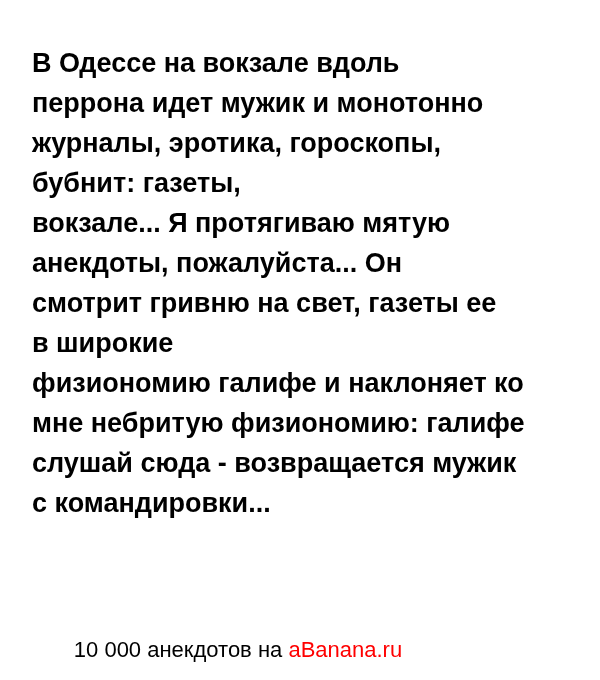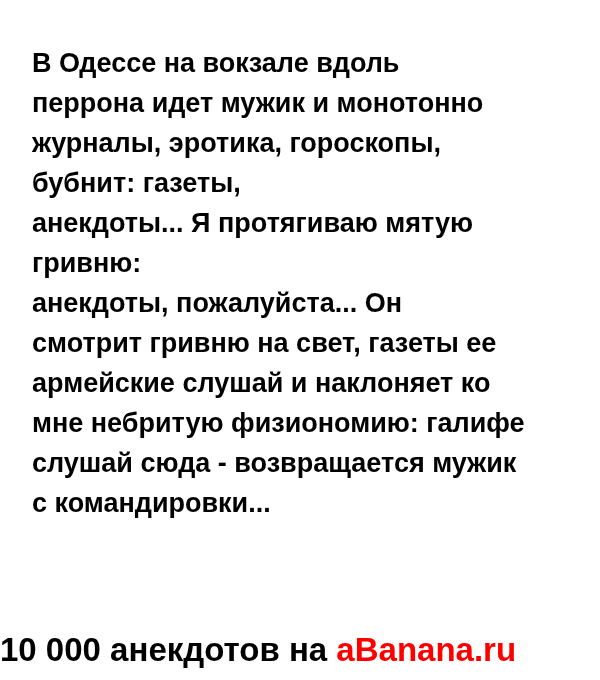--- a/index.html
+++ b/index.html
@@ -29,45 +29,45 @@
   }
   .joke-line {
     white-space: nowrap;
   }
   .footer {
     position: absolute;
     left: 0;
     right: 15px;
     bottom: 16px;
     text-align: center;
-    font-weight: 700;
-    font-size: 33px;
+    font-weight: 400;
+    font-size: 22px;
     line-height: 28px;
     color: #000000;
     white-space: pre;
   }
   .footer .brand {
     color: #ff0000;
   }
 </style>
 </head>
 <body>
 
 <div class="page">
 
   <div class="joke-text">
     <div class="joke-line">В Одессе на вокзале вдоль</div>
     <div class="joke-line">перрона идет мужик и монотонно</div>
     <div class="joke-line">журналы, эротика, гороскопы,</div>
     <div class="joke-line">бубнит: газеты,</div>
-    <div class="joke-line">анекдоты... Я протягиваю мятую</div>
-    <div class="joke-line">гривню:</div>
+    <div class="joke-line">вокзале... Я протягиваю мятую</div>
     <div class="joke-line">анекдоты, пожалуйста... Он</div>
     <div class="joke-line">смотрит гривню на свет, газеты ее</div>
-    <div class="joke-line">армейские слушай и наклоняет ко</div>
+    <div class="joke-line">в широкие</div>
+    <div class="joke-line">физиономию галифе и наклоняет ко</div>
     <div class="joke-line">мне небритую физиономию: галифе</div>
     <div class="joke-line">слушай сюда - возвращается мужик</div>
     <div class="joke-line">с командировки...</div>
   </div>
 
   <div class="footer"><span>10 000 анекдотов на </span><span class="brand">aBanana.ru</span></div>
 
 </div>
 
 </body></html>

